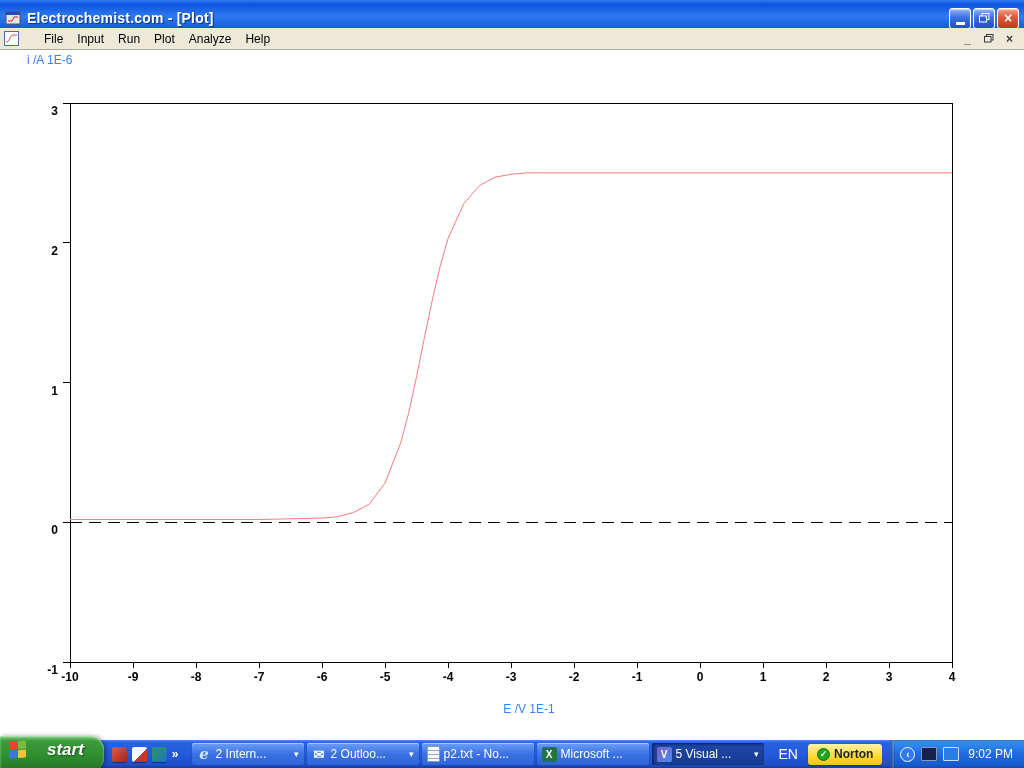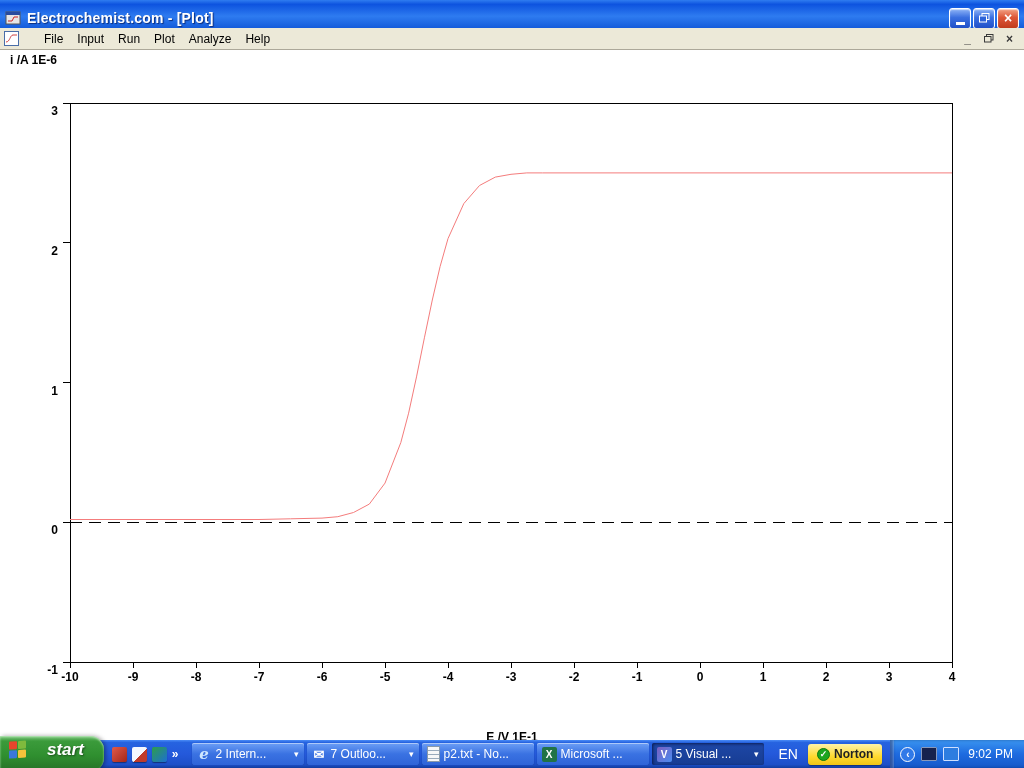--- a/index.html
+++ b/index.html
@@ -26,23 +26,23 @@
   .mdi-app-icon{margin-right:3px;flex:0 0 auto;}
   .menus{display:flex;align-items:center;}
   .menu-item{padding:3px 7px;color:#000;cursor:default;}
   .mdi-controls{margin-left:auto;display:flex;align-items:center;gap:4px;color:#3a3a3a;}
   .mdi-btn{width:17px;height:15px;display:flex;align-items:center;justify-content:center;font-size:12px;font-weight:bold;color:#3a3a3a;cursor:default;}
 
   
   .content{position:absolute;top:50px;left:0;width:1024px;height:690px;background:#fff;}
   #plot-svg{position:absolute;top:0;left:0;}
   #plot-svg text{font-family:"Liberation Sans",sans-serif;font-size:12px;font-weight:bold;fill:#000;}
-  .axis-label{position:absolute;font-size:12px;font-weight:bold;color:#000000;}
+  .axis-label{position:absolute;font-size:12px;font-weight:normal;color:#3b82f6;margin-left:17px;}
   .ylabel{left:10px;top:3px;}
-  .xlabel{left:451px;top:680px;width:122px;text-align:center;}
+  .xlabel{left:451px;top:652px;width:122px;text-align:center;}
 
   
   .taskbar{position:absolute;bottom:0;left:0;width:100%;height:28px;display:flex;align-items:center;box-sizing:border-box;
     background:linear-gradient(180deg,#4A8CF7 0%,#2663E0 9%,#2459DB 50%,#1D4FC8 88%,#123C9E 100%);}
   .start-btn{height:28px;flex:0 0 auto;display:flex;align-items:center;gap:20px;padding:0 20px 8px 9px;border-radius:0 14px 14px 0;
     background:linear-gradient(180deg,#7FCA7F 0%,#3B9B3B 14%,#2F8F2F 55%,#256F25 100%);
     box-shadow:inset 0 1px 2px #b8e6b8,2px 0 4px rgba(0,0,0,.35);
     color:#fff;font-size:17px;font-weight:bold;font-style:italic;text-shadow:1px 1px 2px #1b4f1b;cursor:default;}
   .start-flag{width:18px;height:18px;display:grid;grid-template-columns:8px 8px;grid-template-rows:8px 8px;gap:1px;transform:skewY(-4deg);}
   .start-flag span{border-radius:1px;display:block;}
@@ -206,21 +206,21 @@
       <span class="ql-chevron">»</span>
     </div>
     <div class="tasks">
         <div class="task-btn">
           <span class="task-icon internet-explorer-icon">e</span>
           <span class="task-label">2 Intern...</span>
           <span class="task-arrow">▾</span>
         </div>
         <div class="task-btn">
           <span class="task-icon outlook-icon">✉</span>
-          <span class="task-label">7 Outloo...</span>
+          <span class="task-label">2 Outloo...</span>
           <span class="task-arrow">▾</span>
         </div>
         <div class="task-btn">
           <span class="task-icon notepad-icon"></span>
           <span class="task-label">p2.txt - No...</span>
         </div>
         <div class="task-btn">
           <span class="task-icon excel-icon">X</span>
           <span class="task-label">Microsoft ...</span>
         </div>

